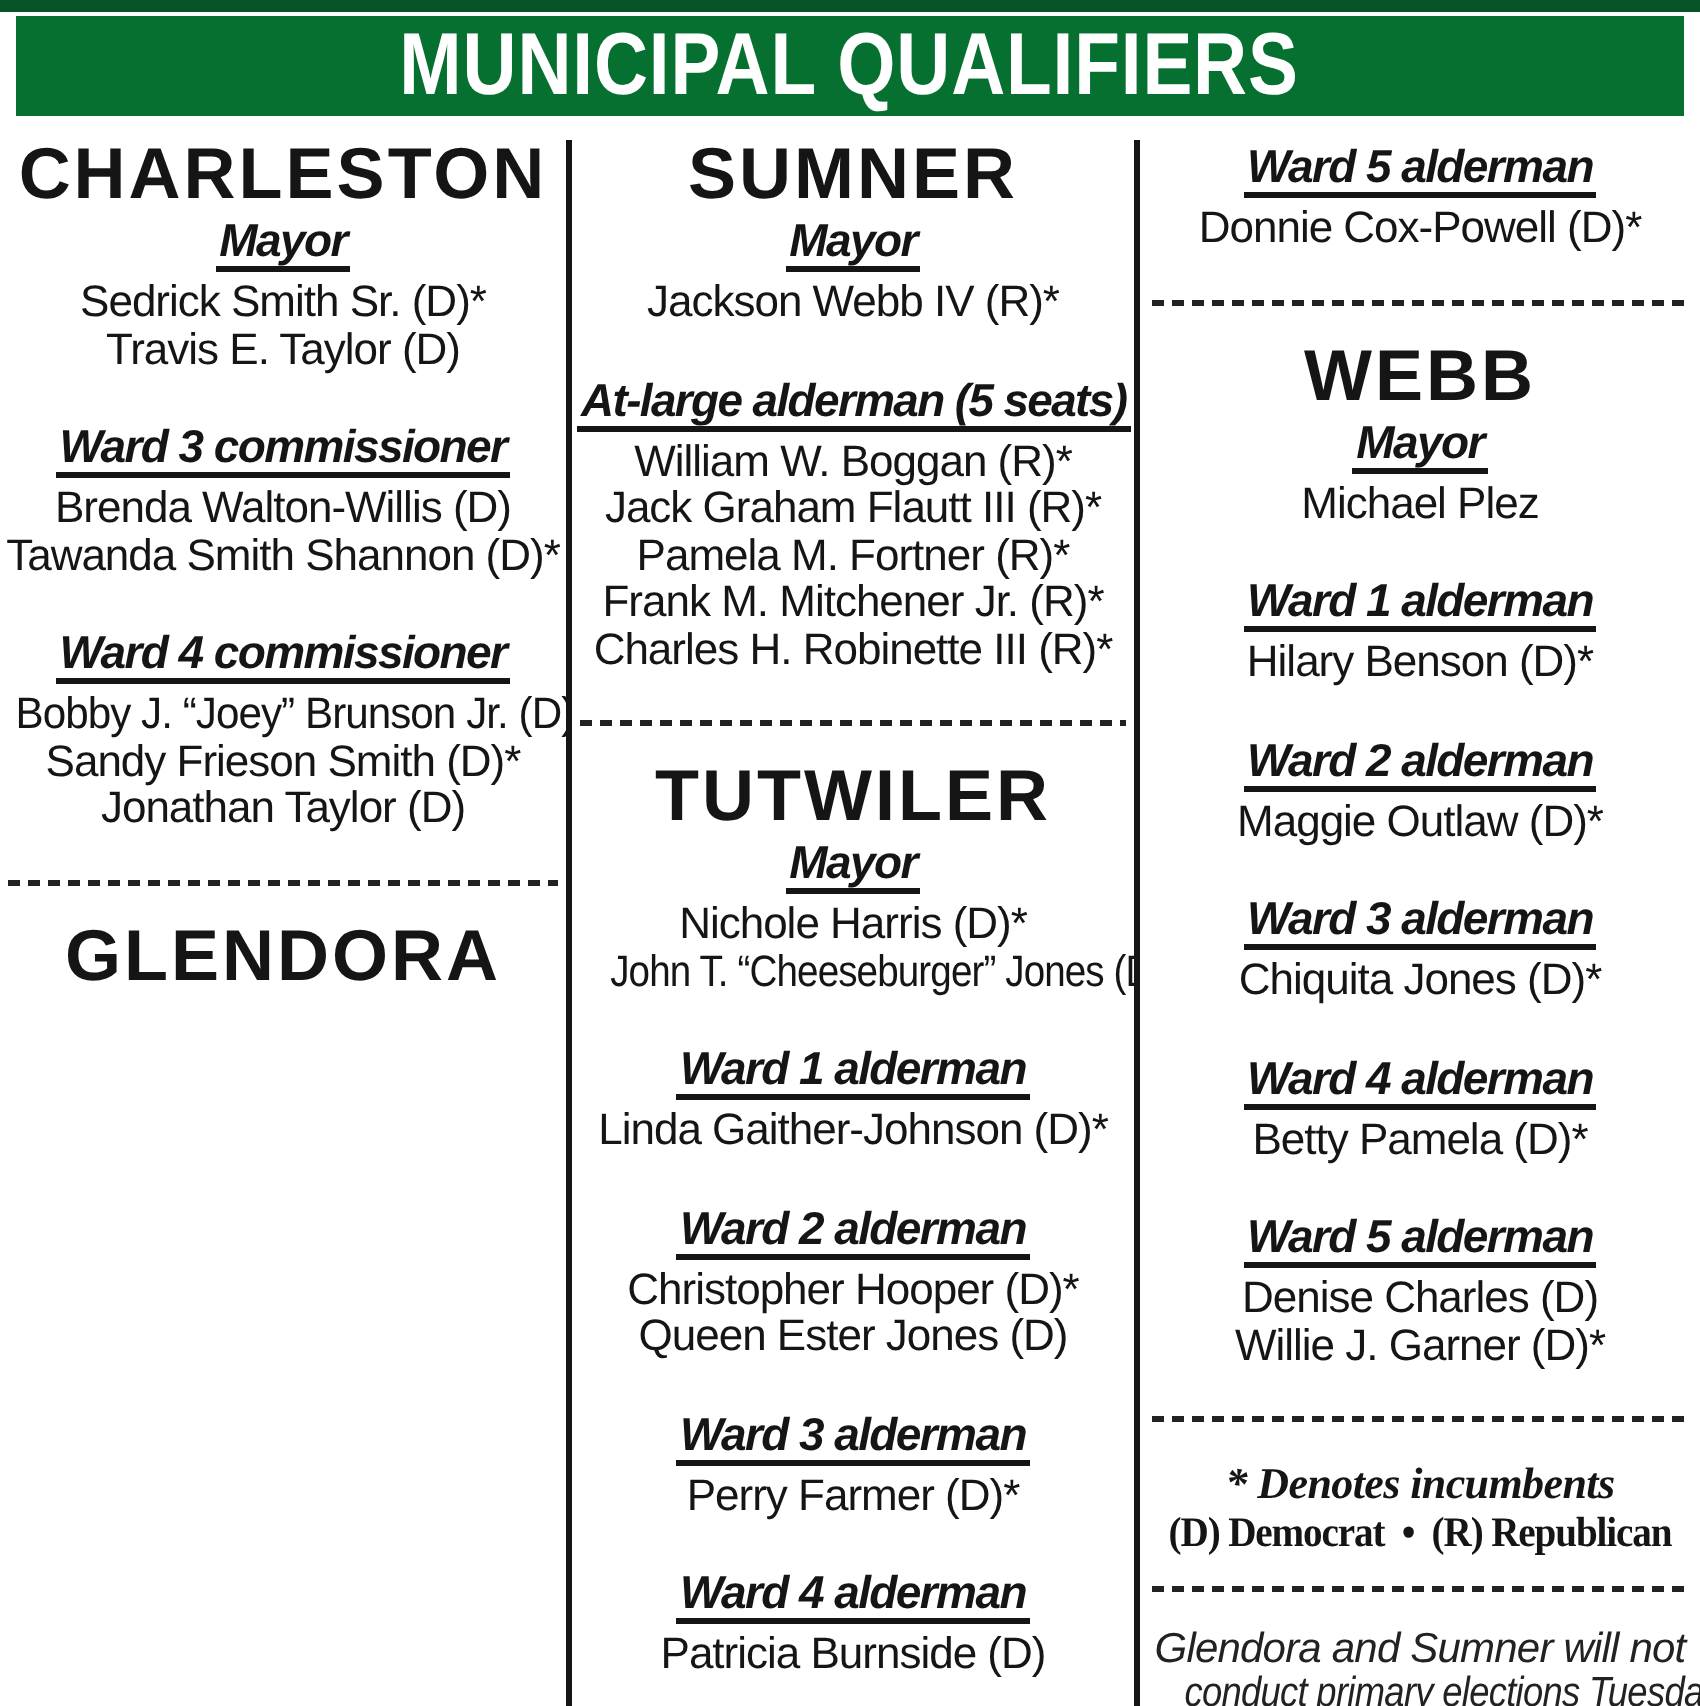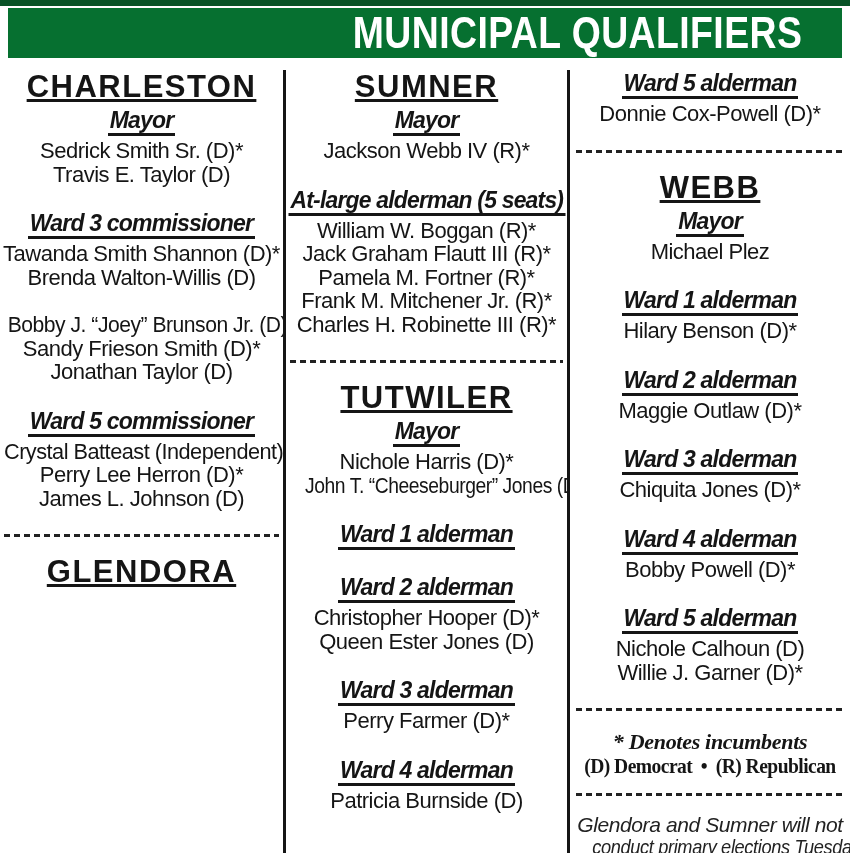--- a/index.html
+++ b/index.html
@@ -30,26 +30,25 @@
     height: 785px;
   }
   .col { text-align: center; overflow: hidden; }
   .col-1 { width: 283px; padding: 0 2px; box-sizing: border-box; }
   .col-2 { width: 281px; padding: 0 2px; box-sizing: border-box; }
   .col-3 { flex: 1; padding: 0 4px; box-sizing: border-box; }
   .vdiv { width: 3px; background: #151515; }
 
   .city {
     font-weight: bold;
-    font-size: 31px;
+    font-size: 36px;
     letter-spacing: 1.5px;
     line-height: 34px;
     margin: 0 0 3px 0;
     white-space: nowrap;
-    text-decoration: underline;
   }
   .race { margin-bottom: 24px; }
   .race-title-row { white-space: nowrap; margin-bottom: 3px; }
   .race-title {
     display: inline-block;
     font-weight: bold;
     font-style: italic;
     font-size: 23px;
     line-height: 26px;
     letter-spacing: -0.8px;
@@ -87,47 +86,42 @@
     color: #222;
     white-space: nowrap;
   }
   .fit { transform-origin: 50% 50%; }
 </style>
 </head>
 <body>
 
 <div class="top-stripe" style="background: rgb(8, 83, 38);"></div>
 
-<div class="banner" style="background: rgb(6, 112, 48); justify-content: flex-end;">
+<div class="banner" style="background: rgb(6, 112, 48);">
   <span class="banner-text" style="color: rgb(255, 255, 255);">MUNICIPAL QUALIFIERS</span>
 </div>
 
 <div class="content">
   <div class="col col-1">
       <div class="city fit">CHARLESTON</div>
       <div class="race">
         <div class="race-title-row fit"><span class="race-title">Mayor</span></div>
         <div class="cand fit">Sedrick Smith Sr. (D)*</div>
         <div class="cand fit">Travis E. Taylor (D)</div>
       </div>
       <div class="race">
         <div class="race-title-row fit"><span class="race-title">Ward 3 commissioner</span></div>
+        <div class="cand fit">Brenda Walton-Willis (D)</div>
         <div class="cand fit">Tawanda Smith Shannon (D)*</div>
-        <div class="cand fit">Brenda Walton-Willis (D)</div>
-      </div>
-      <div class="race">
+      </div>
+      <div class="race">
+        <div class="race-title-row fit"><span class="race-title">Ward 4 commissioner</span></div>
         <div class="cand fit" style="transform: scaleX(0.958763);">Bobby J. “Joey” Brunson Jr. (D)</div>
         <div class="cand fit">Sandy Frieson Smith (D)*</div>
         <div class="cand fit">Jonathan Taylor (D)</div>
-      </div>
-      <div class="race">
-        <div class="race-title-row fit"><span class="race-title">Ward 5 commissioner</span></div>
-        <div class="cand fit" style="transform: scaleX(0.985866);">Crystal Batteast (Independent)</div>
-        <div class="cand fit">Perry Lee Herron (D)*</div>
-        <div class="cand fit">James L. Johnson (D)</div>
       </div>
       <div class="dash"></div>
       <div class="city fit">GLENDORA</div>
     </div>
   <div class="vdiv"></div>
   <div class="col col-2">
       <div class="city fit">SUMNER</div>
       <div class="race">
         <div class="race-title-row fit"><span class="race-title">Mayor</span></div>
         <div class="cand fit">Jackson Webb IV (R)*</div>
@@ -142,20 +136,21 @@
       </div>
       <div class="dash"></div>
       <div class="city fit">TUTWILER</div>
       <div class="race">
         <div class="race-title-row fit"><span class="race-title">Mayor</span></div>
         <div class="cand fit">Nichole Harris (D)*</div>
         <div class="cand fit" style="transform: scaleX(0.876582);">John T. “Cheeseburger” Jones (D)</div>
       </div>
       <div class="race">
         <div class="race-title-row fit"><span class="race-title">Ward 1 alderman</span></div>
+        <div class="cand fit">Linda Gaither-Johnson (D)*</div>
       </div>
       <div class="race">
         <div class="race-title-row fit"><span class="race-title">Ward 2 alderman</span></div>
         <div class="cand fit">Christopher Hooper (D)*</div>
         <div class="cand fit">Queen Ester Jones (D)</div>
       </div>
       <div class="race">
         <div class="race-title-row fit"><span class="race-title">Ward 3 alderman</span></div>
         <div class="cand fit">Perry Farmer (D)*</div>
       </div>
@@ -183,25 +178,25 @@
       <div class="race">
         <div class="race-title-row fit"><span class="race-title">Ward 2 alderman</span></div>
         <div class="cand fit">Maggie Outlaw (D)*</div>
       </div>
       <div class="race">
         <div class="race-title-row fit"><span class="race-title">Ward 3 alderman</span></div>
         <div class="cand fit">Chiquita Jones (D)*</div>
       </div>
       <div class="race">
         <div class="race-title-row fit"><span class="race-title">Ward 4 alderman</span></div>
-        <div class="cand fit">Bobby Powell (D)*</div>
+        <div class="cand fit">Betty Pamela (D)*</div>
       </div>
       <div class="race">
         <div class="race-title-row fit"><span class="race-title">Ward 5 alderman</span></div>
-        <div class="cand fit">Nichole Calhoun (D)</div>
+        <div class="cand fit">Denise Charles (D)</div>
         <div class="cand fit">Willie J. Garner (D)*</div>
       </div>
       <div class="dash"></div>
       <div class="legend">
         <div class="legend-line1 fit">* Denotes incumbents</div>
         <div class="legend-line2 fit" style="transform: scaleX(0.931507);">(D) Democrat&nbsp;&nbsp;•&nbsp;&nbsp;(R) Republican</div>
       </div>
       <div class="dash"></div>
       <div class="note">
         <div class="note-line fit">Glendora and Sumner will not</div>

